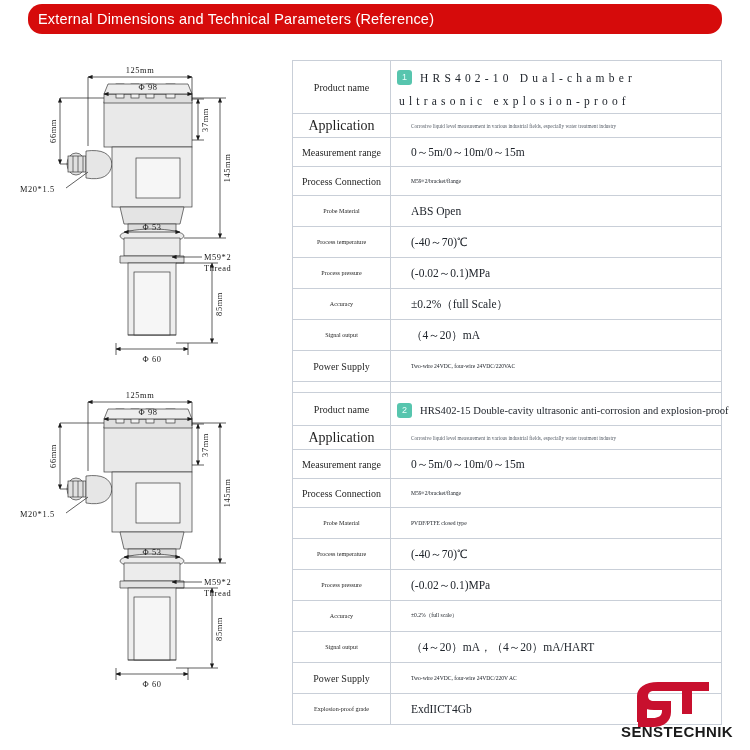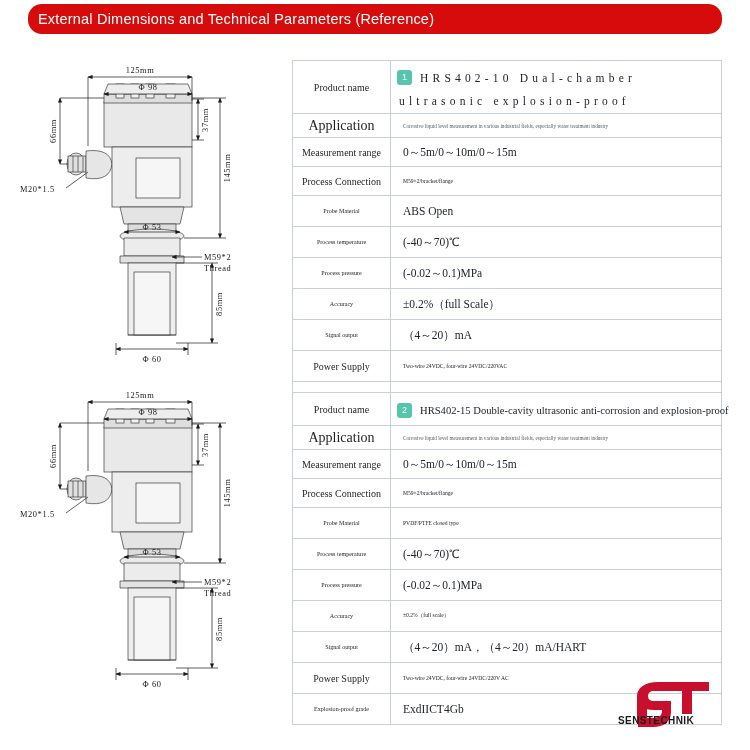--- a/index.html
+++ b/index.html
@@ -31,21 +31,21 @@
   .spec-table td{
     border:1px solid #c9cfd8;
     vertical-align:middle;
     background:#fff;
   }
   .lbl{
     width:93px;text-align:center;color:#1f1f1f;
     padding:2px 2px;
   }
   .val{
-    padding:2px 12px;color:#20252c;
+    padding:2px 20px;color:#20252c;
     overflow:visible;white-space:nowrap;
   }
   
   .s-lg{font-size:10px;}
   .s-md{font-size:14px;}
   .s-sm{font-size:6.1px;}
   
   .v-lg{font-size:11.5px;}
   .v-sm{font-size:5.6px;}
   .v-xs{font-size:5.2px;color:#555c66;}
@@ -71,22 +71,22 @@
   }
 
   
   .drawing{position:absolute;}
   .dim{font-family:"Liberation Serif",serif;font-size:8.4px;fill:#1a1a1a;letter-spacing:.6px;}
   .dim-v{font-family:"Liberation Serif",serif;font-size:8.4px;fill:#1a1a1a;letter-spacing:.6px;}
 
   
   .logo{position:absolute;right:14px;bottom:8px;width:118px;height:62px;}
   .logo-word{
-    position:absolute;left:0;bottom:16px;width:118px;text-align:left;
-    font-family:"Liberation Sans",sans-serif;font-size:10px;
+    position:absolute;left:0;bottom:2px;width:118px;text-align:center;
+    font-family:"Liberation Sans",sans-serif;font-size:15px;
     font-weight:bold;letter-spacing:.4px;color:#1a1a1a;
   }
 </style>
 </head>
 <body>
 
 <div class="banner">
   <div class="banner-title">External Dimensions and Technical Parameters (Reference)</div>
 </div>
 

